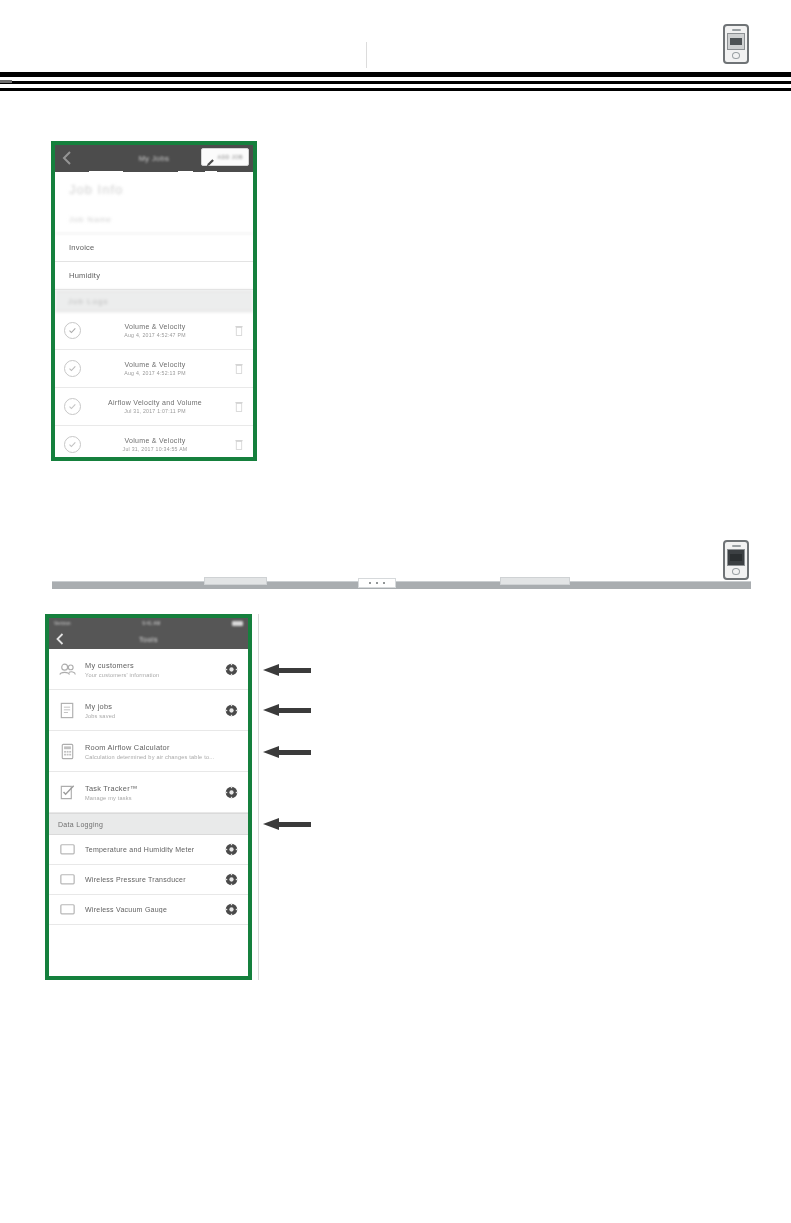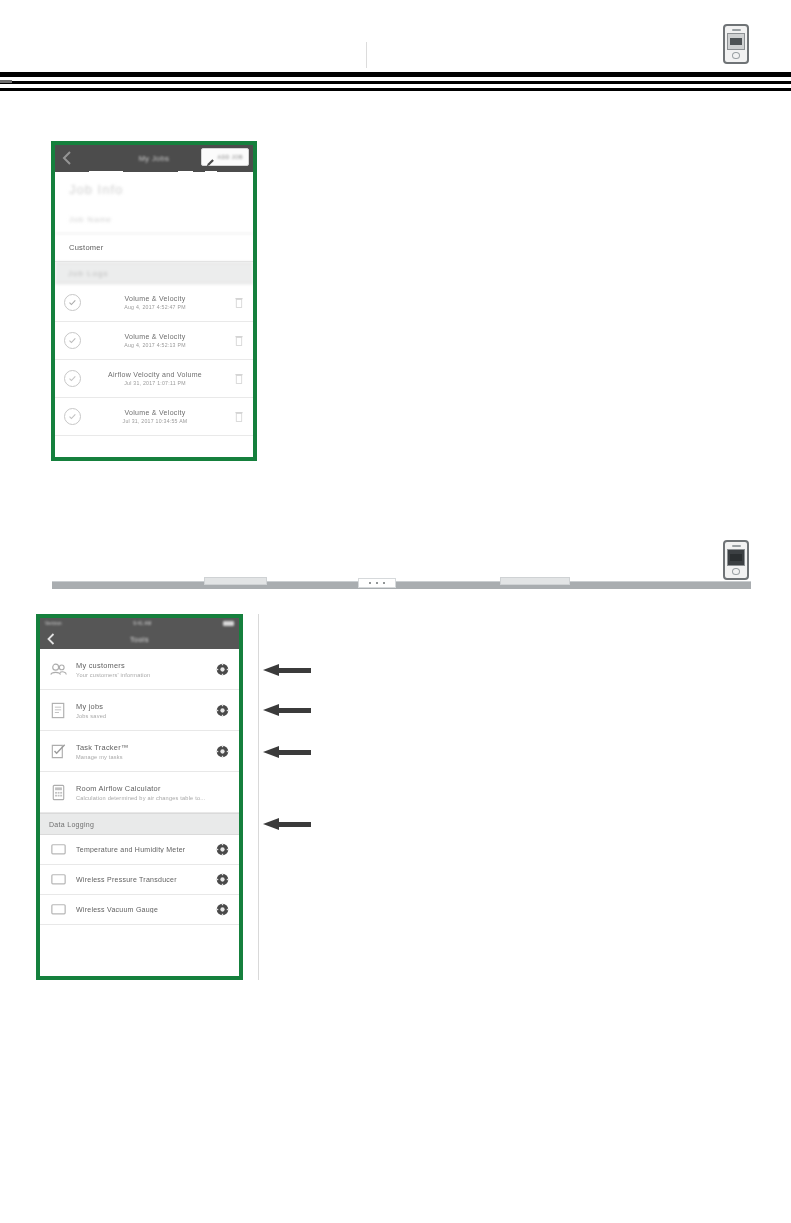--- a/index.html
+++ b/index.html
@@ -27,21 +27,21 @@
   .rule{width:100%;background:#000;}
   .r1{height:5px;}
   .r-gap{height:4px;background:#fff;}
   .r2{height:3px;}
   .r3{height:3px;}
   .rule-stack .edge-tail{position:absolute;left:0;top:8px;width:12px;height:3px;background:#6d6d6d;}
 
   
   .shot{position:absolute;background:#fff;border:4px solid #15803d;box-sizing:border-box;overflow:hidden;}
   #shot-jobs{left:51px;top:141px;width:206px;height:320px;}
-  #shot-tools{left:36px;top:614px;width:207px;height:366px;}
+  #shot-tools{left:45px;top:614px;width:207px;height:366px;}
 
   
   .navbar{background:#4c4c4c;height:27px;position:relative;display:flex;align-items:center;}
   .nav-back{position:absolute;left:5px;top:5px;width:16px;height:16px;opacity:.55;}
   .nav-back svg{display:block;}
   .nav-title{flex:1;text-align:center;color:#cfcfcf;font-size:7.5px;letter-spacing:.4px;
       filter:blur(0.9px);}
   .add-btn{position:absolute;right:4px;top:3px;height:16px;background:#fbfbfb;border:1px solid #d4d4d4;
       border-radius:2px;display:flex;align-items:center;gap:3px;padding:0 5px 0 4px;}
   .add-btn .pencil{width:9px;height:9px;color:#4a4a4a;display:block;}
@@ -176,21 +176,22 @@
         <span class="lbl">ADD JOB</span>
       </div>
       <div class="notch-a"></div>
         <div class="notch-b"></div>
         <div class="notch-c"></div>
     </div>
 
     <div class="big-ghost">Job Info</div>
     <div class="sub-ghost">Job Name</div>
 
-    <div class="fieldrow">Customer</div>
+    <div class="fieldrow">Invoice</div>
+    <div class="fieldrow">Humidity</div>
 
     <div class="sechead">Job Logs</div>
 
     <div class="jobrow">
       <span class="chk">
         <svg viewBox="0 0 14 14" width="11" height="11">
             <path d="M3.2 7.2 L5.6 9.6 L10.6 4.2" fill="none" stroke="#8f8f8f" stroke-width="1.4"></path>
           </svg>
       </span>
       <div class="mid">
@@ -331,45 +332,20 @@
     <div class="toolrow">
       <span class="ic">
         <svg viewBox="0 0 20 20">
           <rect x="3.5" y="2.5" width="12" height="15" fill="none" stroke="#7c7c7c" stroke-width="1.2"></rect>
           <path d="M6.2 6.5 H12.8 M6.2 9.3 H12.8 M6.2 12.1 H10.5" stroke="#9a9a9a" stroke-width="1"></path>
         </svg>
       </span>
       <div class="txt">
         <div class="t">My jobs</div>
         <div class="s">Jobs saved</div>
-      </div>
-      <span class="gear">
-        <svg viewBox="0 0 14 14">
-            <circle cx="7" cy="7" r="6.2" fill="#4a4a4a"></circle>
-            <circle cx="7" cy="7" r="2.3" fill="#e8e8e8"></circle>
-            <g stroke="#e8e8e8" stroke-width="1.5">
-              <path d="M7 0.6 V2.4"></path>
-              <path d="M7 11.6 V13.4"></path>
-              <path d="M0.6 7 H2.4"></path>
-              <path d="M11.6 7 H13.4"></path>
-            </g>
-          </svg>
-      </span>
-    </div>
-
-    <div class="toolrow">
-      <span class="ic">
-        <svg viewBox="0 0 20 20">
-          <path d="M3.5 3.5 H14 V16.5 H3.5 Z" fill="none" stroke="#7c7c7c" stroke-width="1.2"></path>
-          <path d="M5.8 9.5 L8 11.8 L16.5 3" fill="none" stroke="#5f5f5f" stroke-width="1.5"></path>
-        </svg>
-      </span>
-      <div class="txt">
-        <div class="t">Task Tracker™</div>
-        <div class="s">Manage my tasks</div>
       </div>
       <span class="gear">
         <svg viewBox="0 0 14 14">
             <circle cx="7" cy="7" r="6.2" fill="#4a4a4a"></circle>
             <circle cx="7" cy="7" r="2.3" fill="#e8e8e8"></circle>
             <g stroke="#e8e8e8" stroke-width="1.5">
               <path d="M7 0.6 V2.4"></path>
               <path d="M7 11.6 V13.4"></path>
               <path d="M0.6 7 H2.4"></path>
               <path d="M11.6 7 H13.4"></path>
@@ -392,20 +368,45 @@
               <rect x="11.8" y="12.4" width="2" height="1.8"></rect>
             </g>
         </svg>
       </span>
       <div class="txt">
         <div class="t">Room Airflow Calculator</div>
         <div class="s">Calculation determined by air changes table to...</div>
       </div>
     </div>
 
+    <div class="toolrow">
+      <span class="ic">
+        <svg viewBox="0 0 20 20">
+          <path d="M3.5 3.5 H14 V16.5 H3.5 Z" fill="none" stroke="#7c7c7c" stroke-width="1.2"></path>
+          <path d="M5.8 9.5 L8 11.8 L16.5 3" fill="none" stroke="#5f5f5f" stroke-width="1.5"></path>
+        </svg>
+      </span>
+      <div class="txt">
+        <div class="t">Task Tracker™</div>
+        <div class="s">Manage my tasks</div>
+      </div>
+      <span class="gear">
+        <svg viewBox="0 0 14 14">
+            <circle cx="7" cy="7" r="6.2" fill="#4a4a4a"></circle>
+            <circle cx="7" cy="7" r="2.3" fill="#e8e8e8"></circle>
+            <g stroke="#e8e8e8" stroke-width="1.5">
+              <path d="M7 0.6 V2.4"></path>
+              <path d="M7 11.6 V13.4"></path>
+              <path d="M0.6 7 H2.4"></path>
+              <path d="M11.6 7 H13.4"></path>
+            </g>
+          </svg>
+      </span>
+    </div>
+
     <div class="grouphead">Data Logging</div>
 
     <div class="toolrow compact">
       <span class="ic">
         <svg viewBox="0 0 20 20">
             <rect x="3" y="5" width="14" height="9.5" rx="1" fill="none" stroke="#8a8a8a" stroke-width="1.3"></rect>
           </svg>
       </span>
       <div class="txt">
         <div class="t">Temperature and Humidity Meter</div>

